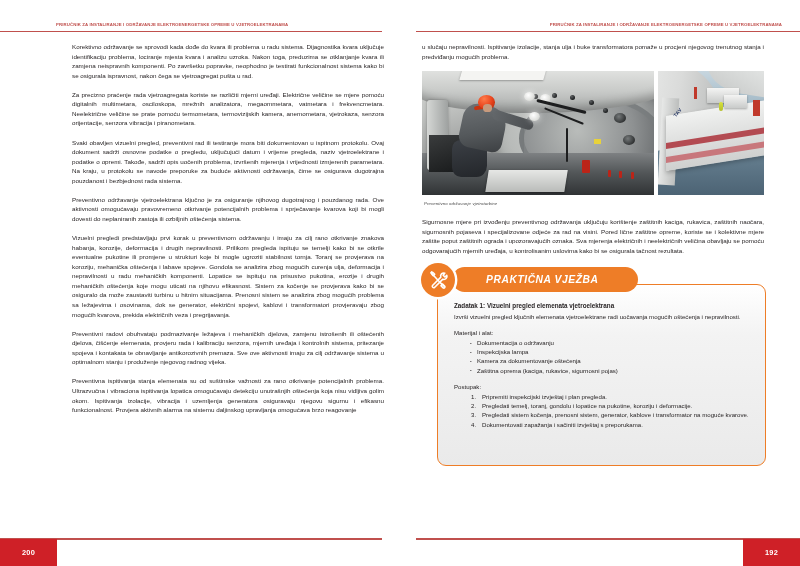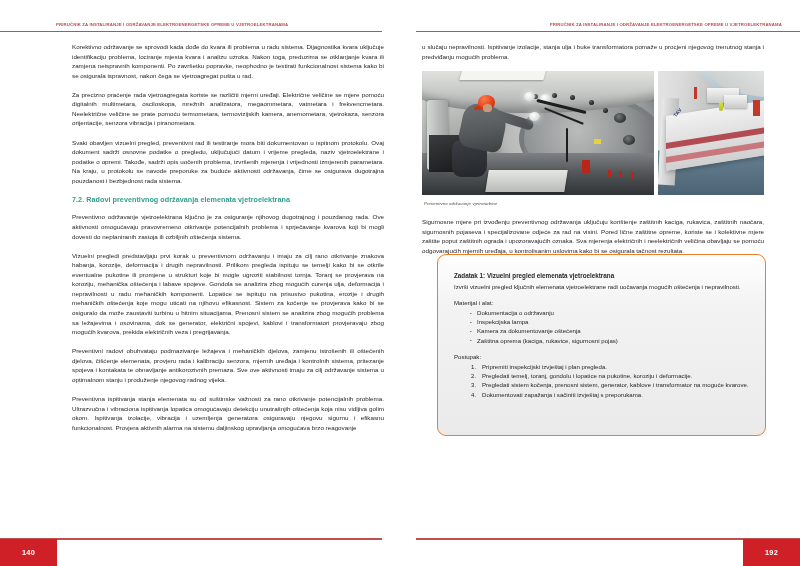--- a/index.html
+++ b/index.html
@@ -187,30 +187,29 @@
     <div class="rh-wrap">
       <div class="rh-text">PRIRUČNIK ZA INSTALIRANJE I ODRŽAVANJE ELEKTROENERGETSKE OPREME U VJETROELEKTRANAMA</div>
       <div class="rh-rule"></div>
     </div>
 
     <div class="col">
       <p>Korektivno održavanje se sprovodi kada dođe do kvara ili problema u radu sistema. Dijagnostika kvara uključuje identifikaciju problema, lociranje mjesta kvara i analizu uzroka. Nakon toga, preduzima se otklanjanje kvara ili zamjena neispravnih komponenti. Po završetku popravke, neophodno je testirati funkcionalnost sistema kako bi se osigurala ispravnost, nakon čega se vjetroagregat pušta u rad.</p>
       <p>Za precizno praćenje rada vjetroagregata koriste se različiti mjerni uređaji. Električne veličine se mjere pomoću digitalnih multimetara, osciloskopa, mrežnih analizatora, megaommetara, vatmetara i frekvencmetara. Neelektrične veličine se prate pomoću termometara, termovizijskih kamera, anemometara, vjetrokaza, senzora orijentacije, senzora vibracija i piranometara.</p>
       <p>Svaki obavljen vizuelni pregled, preventivni rad ili testiranje mora biti dokumentovan u ispitnom protokolu. Ovaj dokument sadrži osnovne podatke o pregledu, uključujući datum i vrijeme pregleda, naziv vjetroelektrane i podatke o opremi. Takođe, sadrži opis uočenih problema, izvršenih mjerenja i vrijednosti izmjerenih parametara. Na kraju, u protokolu se navode preporuke za buduće aktivnosti održavanja, čime se osigurava dugotrajna pouzdanost i bezbjednost rada sistema.</p>
 
-      <h2 class="sec">7.2. Radovi preventivnog održavanja elemenata vjetroelektrana</h2>
 
       <p>Preventivno održavanje vjetroelektrana ključno je za osiguranje njihovog dugotrajnog i pouzdanog rada. Ove aktivnosti omogućavaju pravovremeno otkrivanje potencijalnih problema i sprječavanje kvarova koji bi mogli dovesti do neplaniranih zastoja ili ozbiljnih oštećenja sistema.</p>
       <p>Vizuelni pregledi predstavljaju prvi korak u preventivnom održavanju i imaju za cilj rano otkrivanje znakova habanja, korozije, deformacija i drugih nepravilnosti. Prilikom pregleda ispituju se temelji kako bi se otkrile eventualne pukotine ili promjene u strukturi koje bi mogle ugroziti stabilnost tornja. Toranj se provjerava na koroziju, mehanička oštećenja i labave spojeve. Gondola se analizira zbog mogućih curenja ulja, deformacija i nepravilnosti u radu mehaničkih komponenti. Lopatice se ispituju na prisustvo pukotina, erozije i drugih mehaničkih oštećenja koje mogu uticati na njihovu efikasnost. Sistem za kočenje se provjerava kako bi se osiguralo da može zaustaviti turbinu u hitnim situacijama. Prenosni sistem se analizira zbog mogućih problema sa ležajevima i osovinama, dok se generator, električni spojevi, kablovi i transformatori provjeravaju zbog mogućih kvarova, prekida električnih veza i pregrijavanja.</p>
       <p>Preventivni radovi obuhvataju podmazivanje ležajeva i mehaničkih djelova, zamjenu istrošenih ili oštećenih djelova, čišćenje elemenata, provjeru rada i kalibraciju senzora, mjernih uređaja i kontrolnih sistema, pritezanje spojeva i kontakata te obnavljanje antikorozivnih premaza. Sve ove aktivnosti imaju za cilj održavanje sistema u optimalnom stanju i produženje njegovog radnog vijeka.</p>
       <p class="tight">Preventivna ispitivanja stanja elemenata su od suštinske važnosti za rano otkrivanje potencijalnih problema. Ultrazvučna i vibraciona ispitivanja lopatica omogućavaju detekciju unutrašnjih oštećenja koja nisu vidljiva golim okom. Ispitivanja izolacije, vibracija i uzemljenja generatora osiguravaju njegovu sigurnu i efikasnu funkcionalnost. Provjera aktivnih alarma na sistemu daljinskog upravljanja omogućava brzo reagovanje</p>
     </div>
 
     <div class="footer-rule"></div>
-    <div class="pagenum">140</div>
+    <div class="pagenum">200</div>
   </div>
 
   <div class="page page-right">
 
     <div class="rh-wrap">
       <div class="rh-text">PRIRUČNIK ZA INSTALIRANJE I ODRŽAVANJE ELEKTROENERGETSKE OPREME U VJETROELEKTRANAMA</div>
       <div class="rh-rule"></div>
     </div>
 
     <div class="col">
@@ -268,20 +267,35 @@
           <div class="person" style="left:58%; top:25%;"></div>
           <div class="logo-txt" style="left:14%; top:30%;">TAV</div>
         </div>
       </div>
 
       <div class="caption">Preventivno održavanje vjetroturbine</div>
 
       <p>Sigurnosne mjere pri izvođenju preventivnog održavanja uključuju korištenje zaštitnih kaciga, rukavica, zaštitnih naočara, sigurnosnih pojaseva i specijalizovane odjeće za rad na visini. Pored lične zaštitne opreme, koriste se i kolektivne mjere zaštite poput zaštitnih ograda i upozoravajućih oznaka. Sva mjerenja električnih i neelektričnih veličina obavljaju se pomoću odgovarajućih mjernih uređaja, u kontrolisanim uslovima kako bi se osigurala tačnost rezultata.</p>
 
       <div class="pe">
+        <div class="pe-badge-row">
+          <div class="pe-pill">
+            <span class="pe-pill-label">PRAKTIČNA VJEŽBA</span>
+          </div>
+          <div class="pe-icon">
+            <svg width="22" height="22" viewBox="0 0 24 24" aria-hidden="true">
+              <g fill="none" stroke="#ffffff" stroke-width="1.7" stroke-linecap="round" stroke-linejoin="round">
+                <path d="M5.2 5.0 L15.6 16.0 M15.0 15.2 L18.6 18.9"></path>
+                <path d="M4.2 4.2 a2.2 2.2 0 0 1 2.9 .2 l1.3 1.3 -1.6 1.6 -1.3 -1.3 a2.2 2.2 0 0 1 -.2 -2.9 z"></path>
+                <path d="M17.0 16.4 l2.4 2.4 a1.3 1.3 0 0 1 -1.8 1.8 l-2.4 -2.4 z"></path>
+                <path d="M19.4 4.6 a3.3 3.3 0 0 0 -4.3 4.3 L6.0 18.0 a1.6 1.6 0 0 0 2.2 2.2 l9.1 -9.1 a3.3 3.3 0 0 0 4.3 -4.3 l-2.0 2.0 -2.0 -2.0 z"></path>
+              </g>
+            </svg>
+          </div>
+        </div>
 
         <div class="pe-body">
           <div class="pe-task-title">Zadatak 1: Vizuelni pregled elemenata vjetroelektrana</div>
           <div class="pe-text">Izvrši vizuelni pregled ključnih elemenata vjetroelektrane radi uočavanja mogućih oštećenja i nepravilnosti.</div>
 
           <div class="pe-sub">Materijal i alat:</div>
           <ul class="pe-list">
             <li>Dokumentacija o održavanju</li>
             <li>Inspekcijska lampa</li>
             <li>Kamera za dokumentovanje oštećenja</li>

